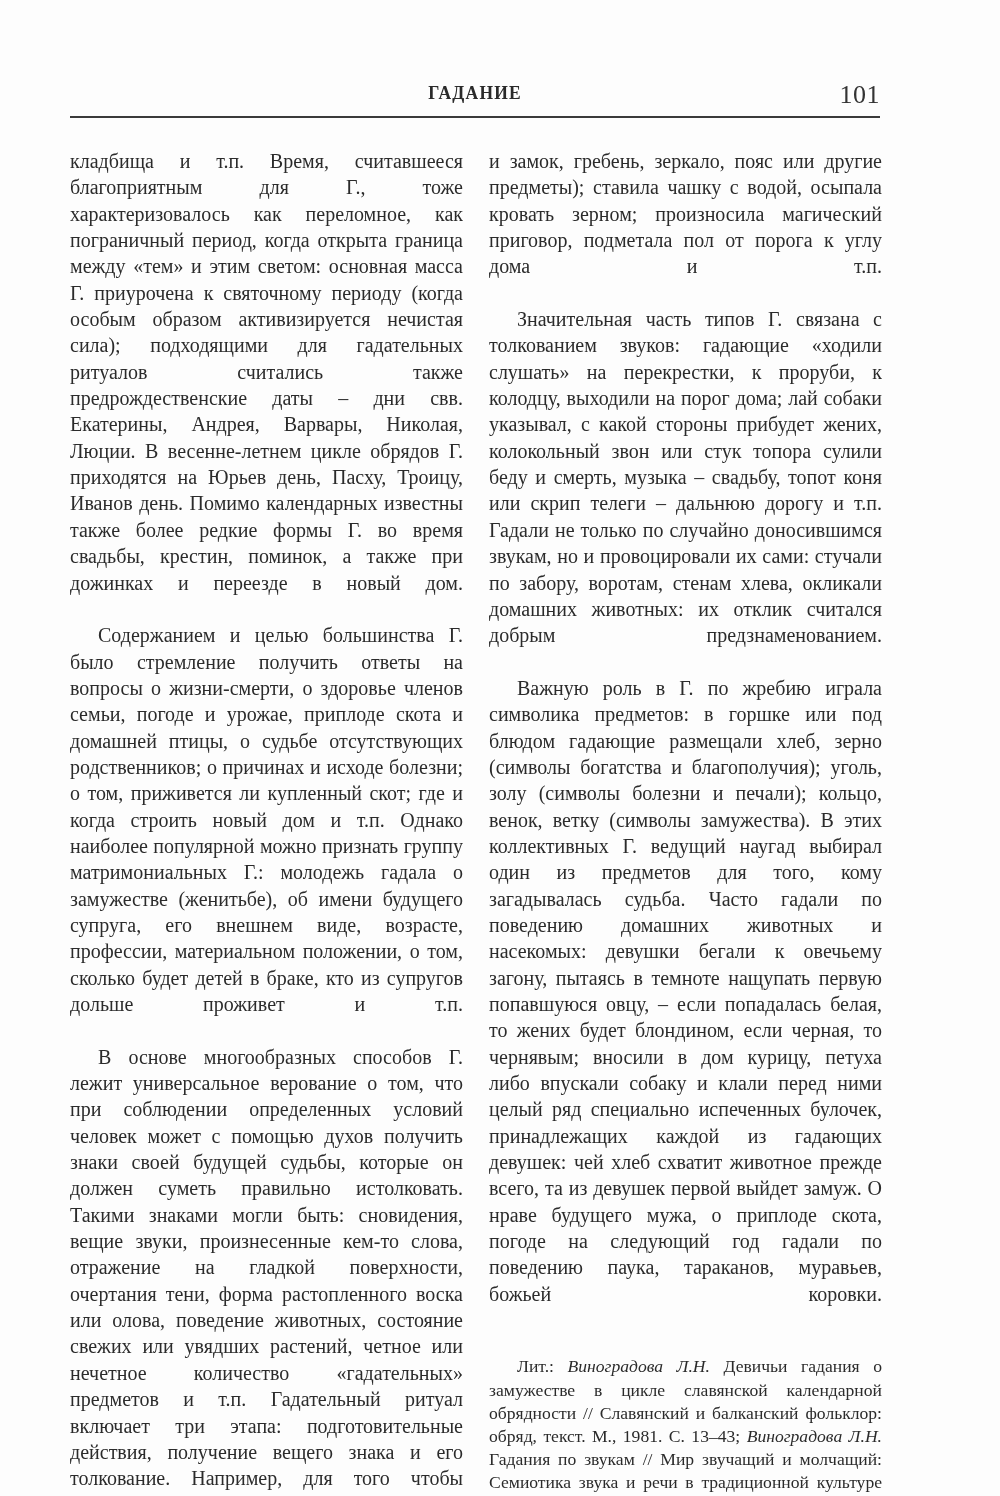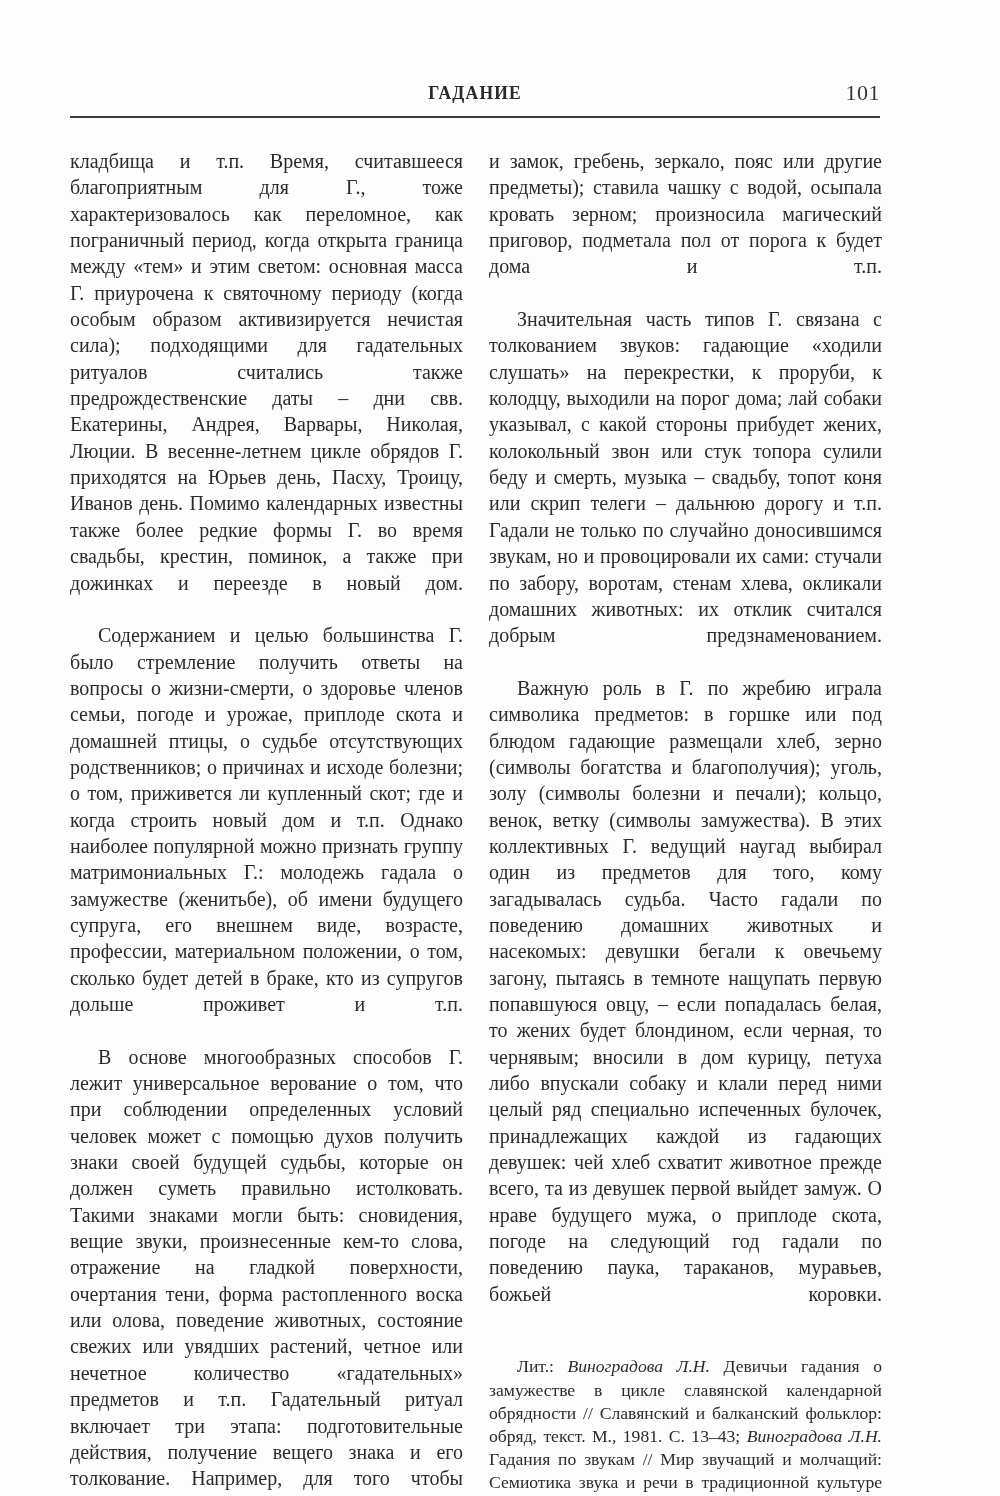--- a/index.html
+++ b/index.html
@@ -34,21 +34,21 @@
     font-weight: bold;
     letter-spacing: 1.3px;
     color: #2a2a2a;
     transform: scaleX(0.92);
     transform-origin: center top;
   }
   .header-pageno {
     position: absolute;
     right: 0;
     top: -2px;
-    font-size: 22px;
+    font-size: 26px;
     color: #343434;
     letter-spacing: 0.5px;
   }
   .header-rule {
     position: absolute;
     left: 70px;
     top: 116px;
     width: 810px;
     height: 2px;
     background: #3a3a3a;
@@ -119,21 +119,21 @@
 
   <div class="columns">
 
     <div class="col col-left">
       <p class="body noindent">кладбища и т.п. Время, считавшееся благоприятным для Г., тоже характеризовалось как переломное, как пограничный период, когда открыта граница между «тем» и этим светом: основная масса Г. приурочена к святочному периоду (когда особым образом активизируется нечистая сила); подходящими для гадательных ритуалов считались также предрождественские даты – дни свв. Екатерины, Андрея, Варвары, Николая, Люции. В весенне-летнем цикле обрядов Г. приходятся на Юрьев день, Пасху, Троицу, Иванов день. Помимо календарных известны также более редкие формы Г. во время свадьбы, крестин, поминок, а также при дожинках и переезде в новый дом.</p>
       <p class="body">Содержанием и целью большинства Г. было стремление получить ответы на вопросы о жизни-смерти, о здоровье членов семьи, погоде и урожае, приплоде скота и домашней птицы, о судьбе отсутствующих родственников; о причинах и исходе болезни; о том, приживется ли купленный скот; где и когда строить новый дом и т.п. Однако наиболее популярной можно признать группу матримониальных Г.: молодежь гадала о замужестве (женитьбе), об имени будущего супруга, его внешнем виде, возрасте, профессии, материальном положении, о том, сколько будет детей в браке, кто из супругов дольше проживет и т.п.</p>
       <p class="body">В основе многообразных способов Г. лежит универсальное верование о том, что при соблюдении определенных условий человек может с помощью духов получить знаки своей будущей судьбы, которые он должен суметь правильно истолковать. Такими знаками могли быть: сновидения, вещие звуки, произнесенные кем-то слова, отражение на гладкой поверхности, очертания тени, форма растопленного воска или олова, поведение животных, состояние свежих или увядших растений, четное или нечетное количество «гадательных» предметов и т.п. Гадательный ритуал включает три этапа: подготовительные действия, получение вещего знака и его толкование. Например, для того чтобы приснился вещий сон, девушка клала под подушку или под кровать прутья от веника, (либо ключ</p>
     </div>
 
     <div class="col col-right">
-      <p class="body noindent">и замок, гребень, зеркало, пояс или другие предметы); ставила чашку с водой, осыпала кровать зерном; произносила магический приговор, подметала пол от порога к будет дома и т.п.</p>
+      <p class="body noindent">и замок, гребень, зеркало, пояс или другие предметы); ставила чашку с водой, осыпала кровать зерном; произносила магический приговор, подметала пол от порога к углу дома и т.п.</p>
       <p class="body">Значительная часть типов Г. связана с толкованием звуков: гадающие «ходили слушать» на перекрестки, к проруби, к колодцу, выходили на порог дома; лай собаки указывал, с какой стороны прибудет жених, колокольный звон или стук топора сулили беду и смерть, музыка – свадьбу, топот коня или скрип телеги – дальнюю дорогу и т.п. Гадали не только по случайно доносившимся звукам, но и провоцировали их сами: стучали по забору, воротам, стенам хлева, окликали домашних животных: их отклик считался добрым предзнаменованием.</p>
       <p class="body">Важную роль в Г. по жребию играла символика предметов: в горшке или под блюдом гадающие размещали хлеб, зерно (символы богатства и благополучия); уголь, золу (символы болезни и печали); кольцо, венок, ветку (символы замужества). В этих коллективных Г. ведущий наугад выбирал один из предметов для того, кому загадывалась судьба. Часто гадали по поведению домашних животных и насекомых: девушки бегали к овечьему загону, пытаясь в темноте нащупать первую попавшуюся овцу, – если попадалась белая, то жених будет блондином, если черная, то чернявым; вносили в дом курицу, петуха либо впускали собаку и клали перед ними целый ряд специально испеченных булочек, принадлежащих каждой из гадающих девушек: чей хлеб схватит животное прежде всего, та из девушек первой выйдет замуж. О нраве будущего мужа, о приплоде скота, погоде на следующий год гадали по поведению паука, тараканов, муравьев, божьей коровки.</p>
 
       <p class="biblio"><span>Лит.:</span><span> </span><i class="au">Виноградова Л.Н.</i><span> Девичьи гадания о замужестве в цикле славянской календарной обрядности // Славянский и балканский фольклор: обряд, текст. М., 1981. С. 13–43; </span><i class="au">Виноградова Л.Н.</i><span> Гадания по звукам // Мир звучащий и молчащий: Семиотика звука и речи в традиционной культуре славян. М., 1999. С. 311–319; </span></p>
     </div>
 
   </div>
 </div>
 
 </body></html>

